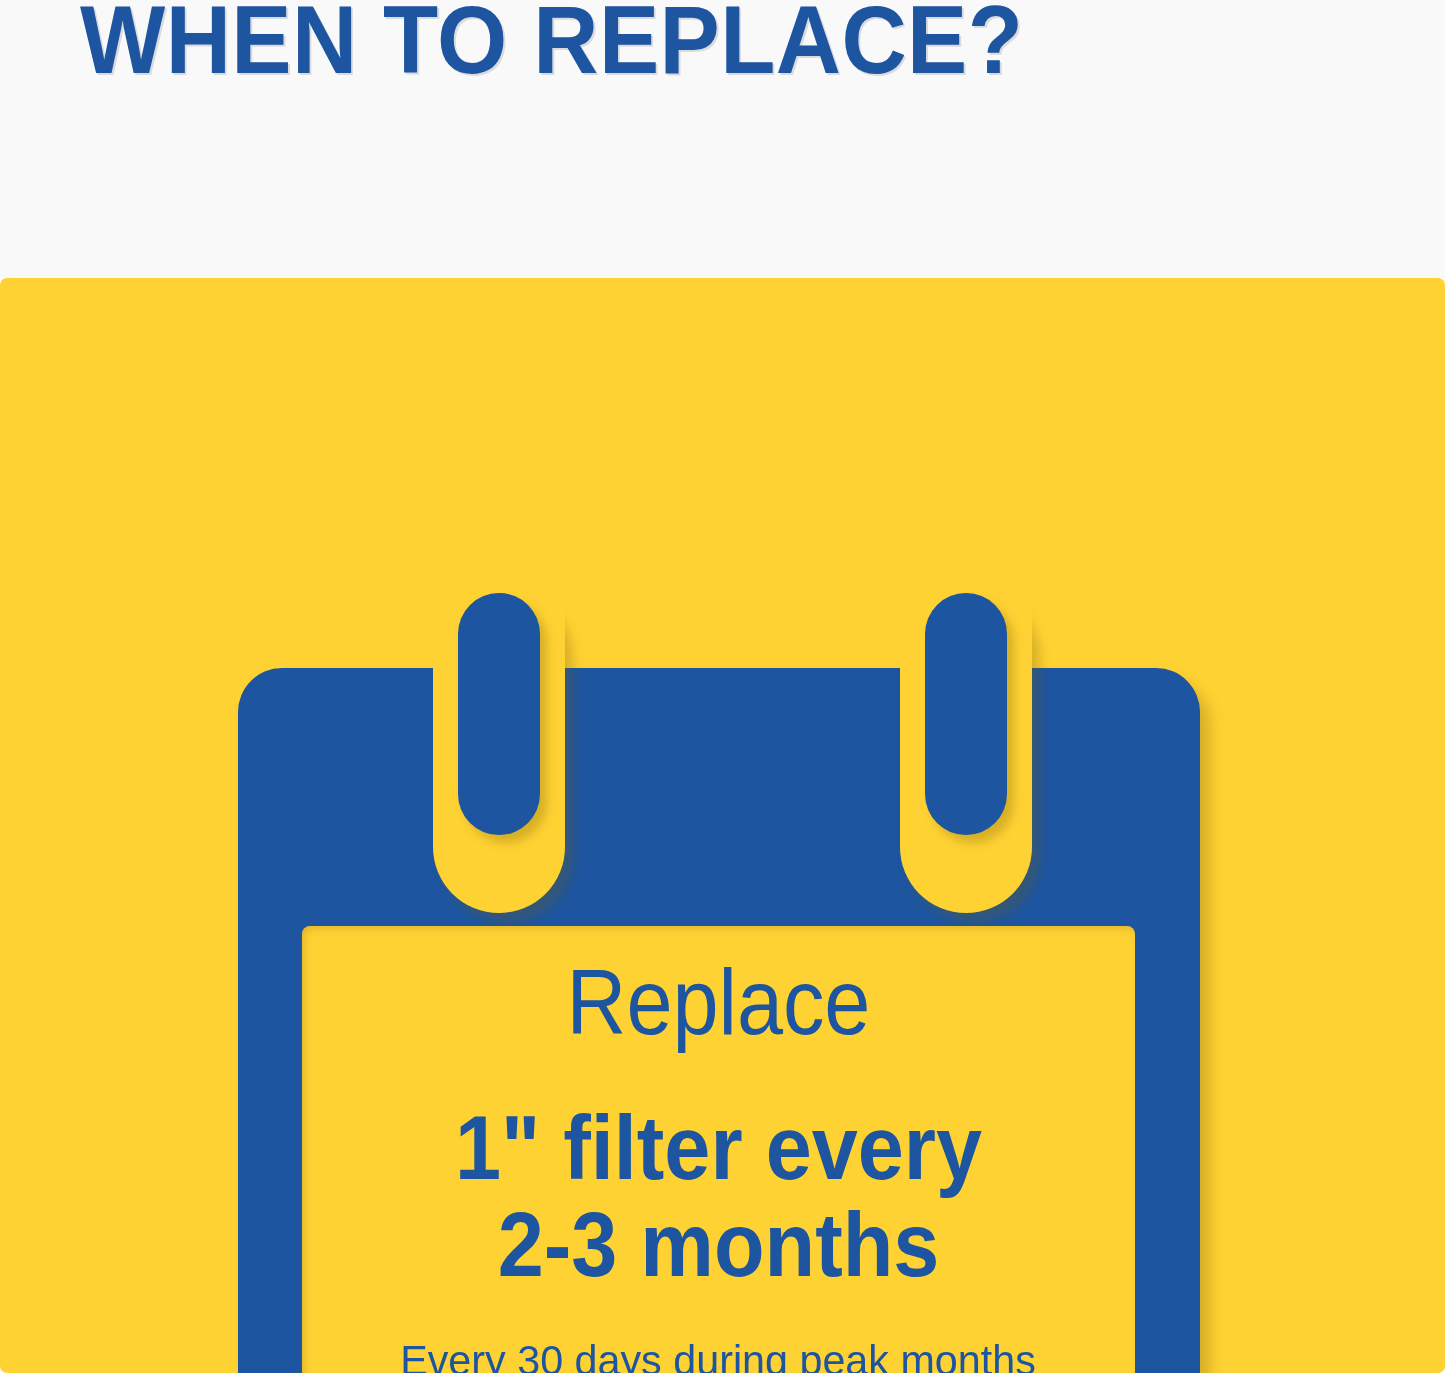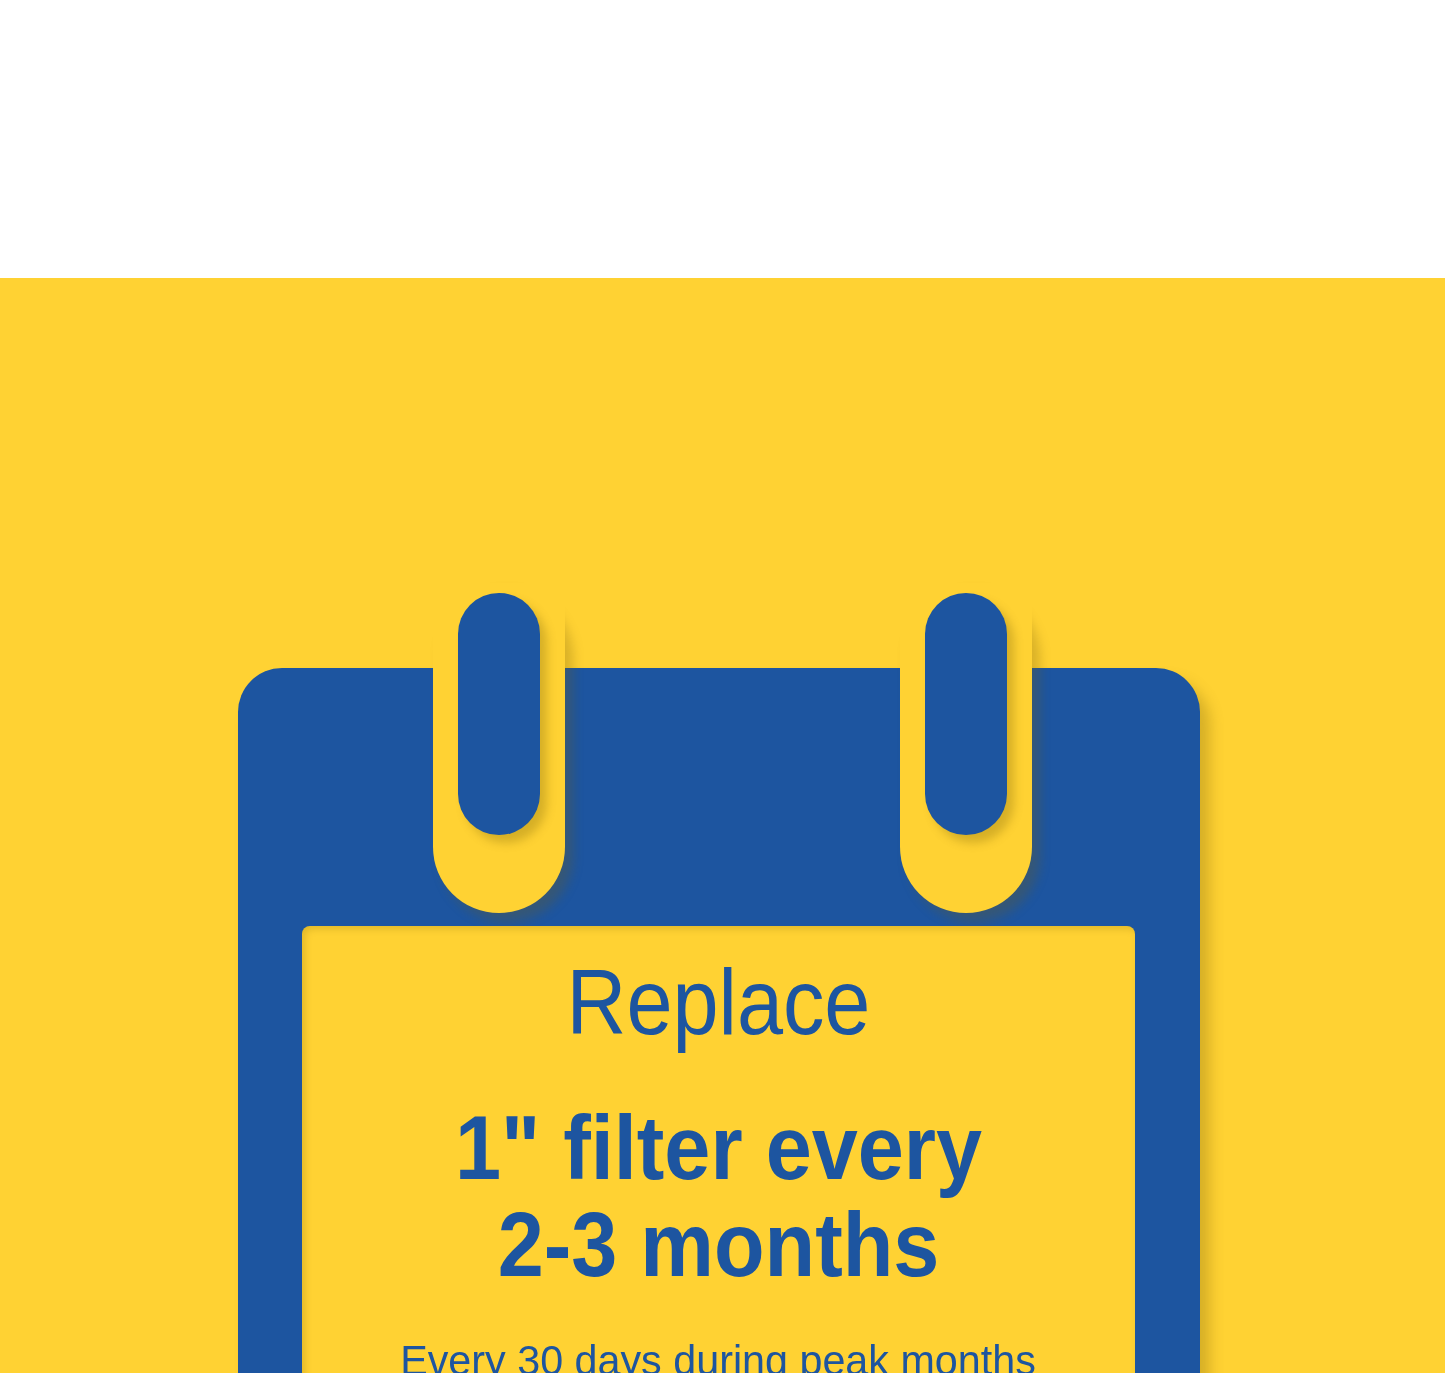--- a/index.html
+++ b/index.html
@@ -47,20 +47,21 @@
   }
 
   
   .yellow-field {
     position: absolute;
     left: 0;
     top: 278px;
     width: 1445px;
     height: 1095px;
     background: #ffd233;
+    border-radius: 7px;
   }
 
   
   .calendar {
     position: absolute;
     left: 238px;
     top: 390px;
     width: 962px;
     height: 890px;
   }
@@ -181,20 +182,23 @@
     transform-origin: center top;
     white-space: nowrap;
     text-align: center;
   }
 </style>
 </head>
 <body>
 
 <div id="stage">
 
+  <div class="top-band">
+    <div class="headline">WHEN TO REPLACE?</div>
+  </div>
 
   <div class="yellow-field">
 
     <div class="calendar">
 
       <div class="calendar-body"></div>
 
       <div class="ring ring-left">
         <div class="ring-slot"></div>
         <div class="ring-top-mask"></div>

